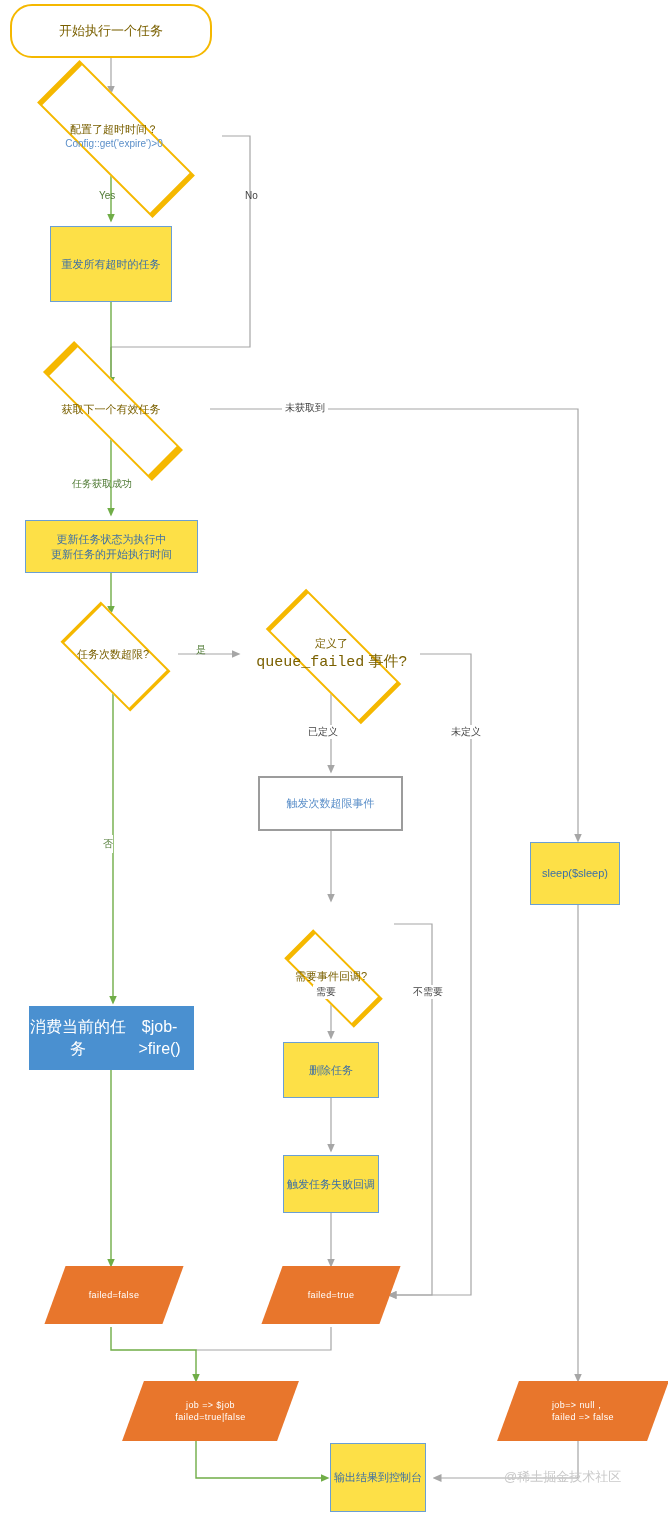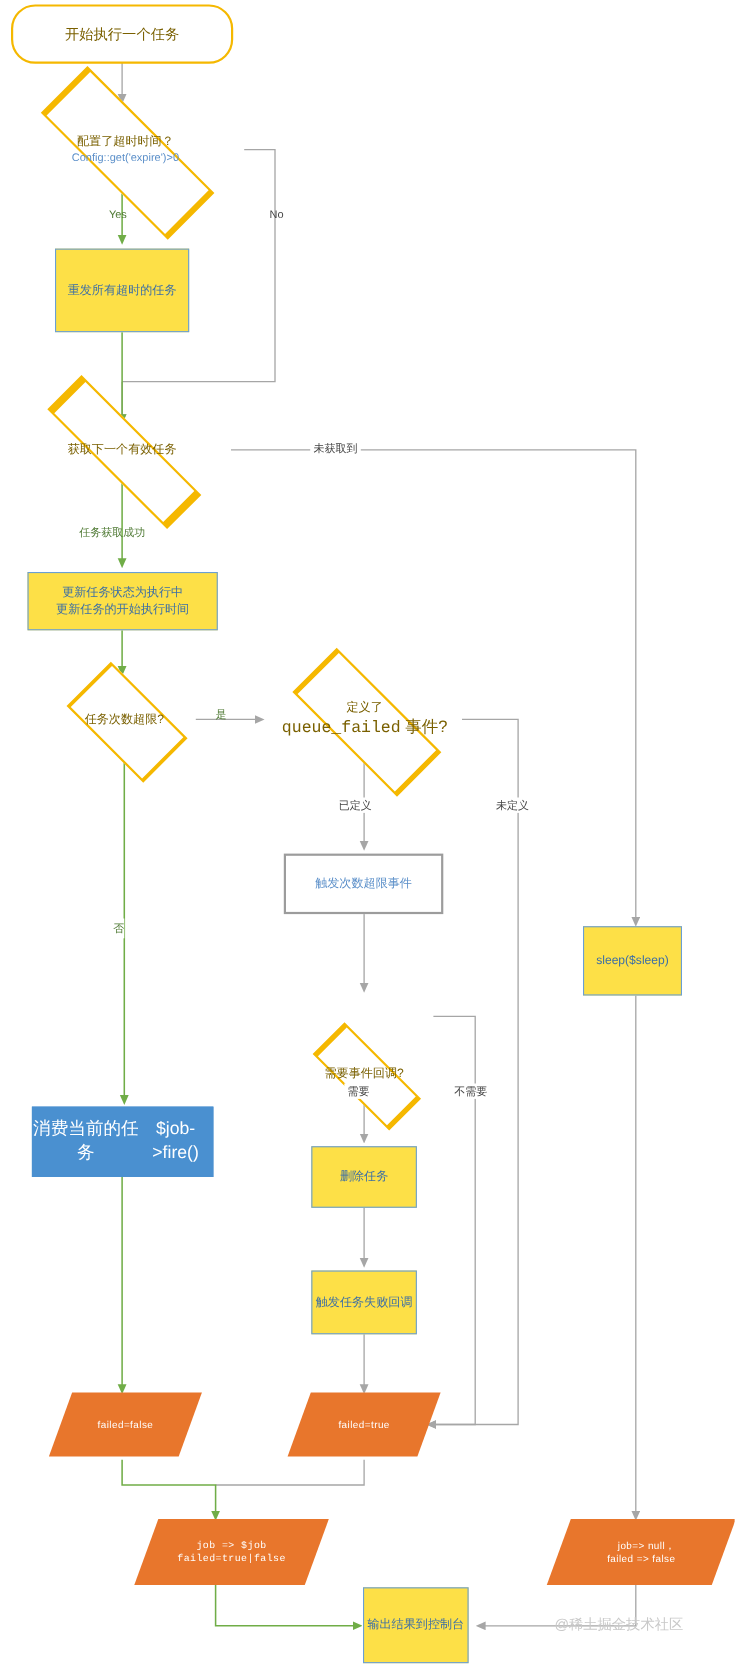--- a/index.html
+++ b/index.html
@@ -182,31 +182,31 @@
   <div class="node data" style="left:55px;top:1266px;width:118px;height:58px;">
     <span class="pshape"></span>
     <span class="plabel">failed=false</span>
   </div>
 
   <div class="node data" style="left:272px;top:1266px;width:118px;height:58px;">
     <span class="pshape"></span>
     <span class="plabel">failed=true</span>
   </div>
 
-  <div class="node data" style="left:133px;top:1381px;width:155px;height:60px;font-family:Liberation Mono, monospace;">
+  <div class="node data" style="left:133px;top:1381px;width:155px;height:60px;">
     <span class="pshape"></span>
     <span class="plabel" style="display:flex;flex-direction:column;align-items:center;">
       <span>job =&gt; $job</span>
       <span>failed=true|false</span>
     </span>
   </div>
 
   <div class="node data" style="left:508px;top:1381px;width:150px;height:60px;">
     <span class="pshape"></span>
-    <span class="plabel" style="display:flex;flex-direction:column;align-items:flex-end;">
+    <span class="plabel" style="display:flex;flex-direction:column;align-items:flex-start;">
       <span>job=&gt; null，</span>
       <span>failed =&gt; false</span>
     </span>
   </div>
 
   <div class="node proc" style="left:330px;top:1443px;width:96px;height:69px;">
     <span>输出结果到控制台</span>
   </div>
 
   <span class="edge-label green" style="left:99px;top:190px;">Yes</span>

